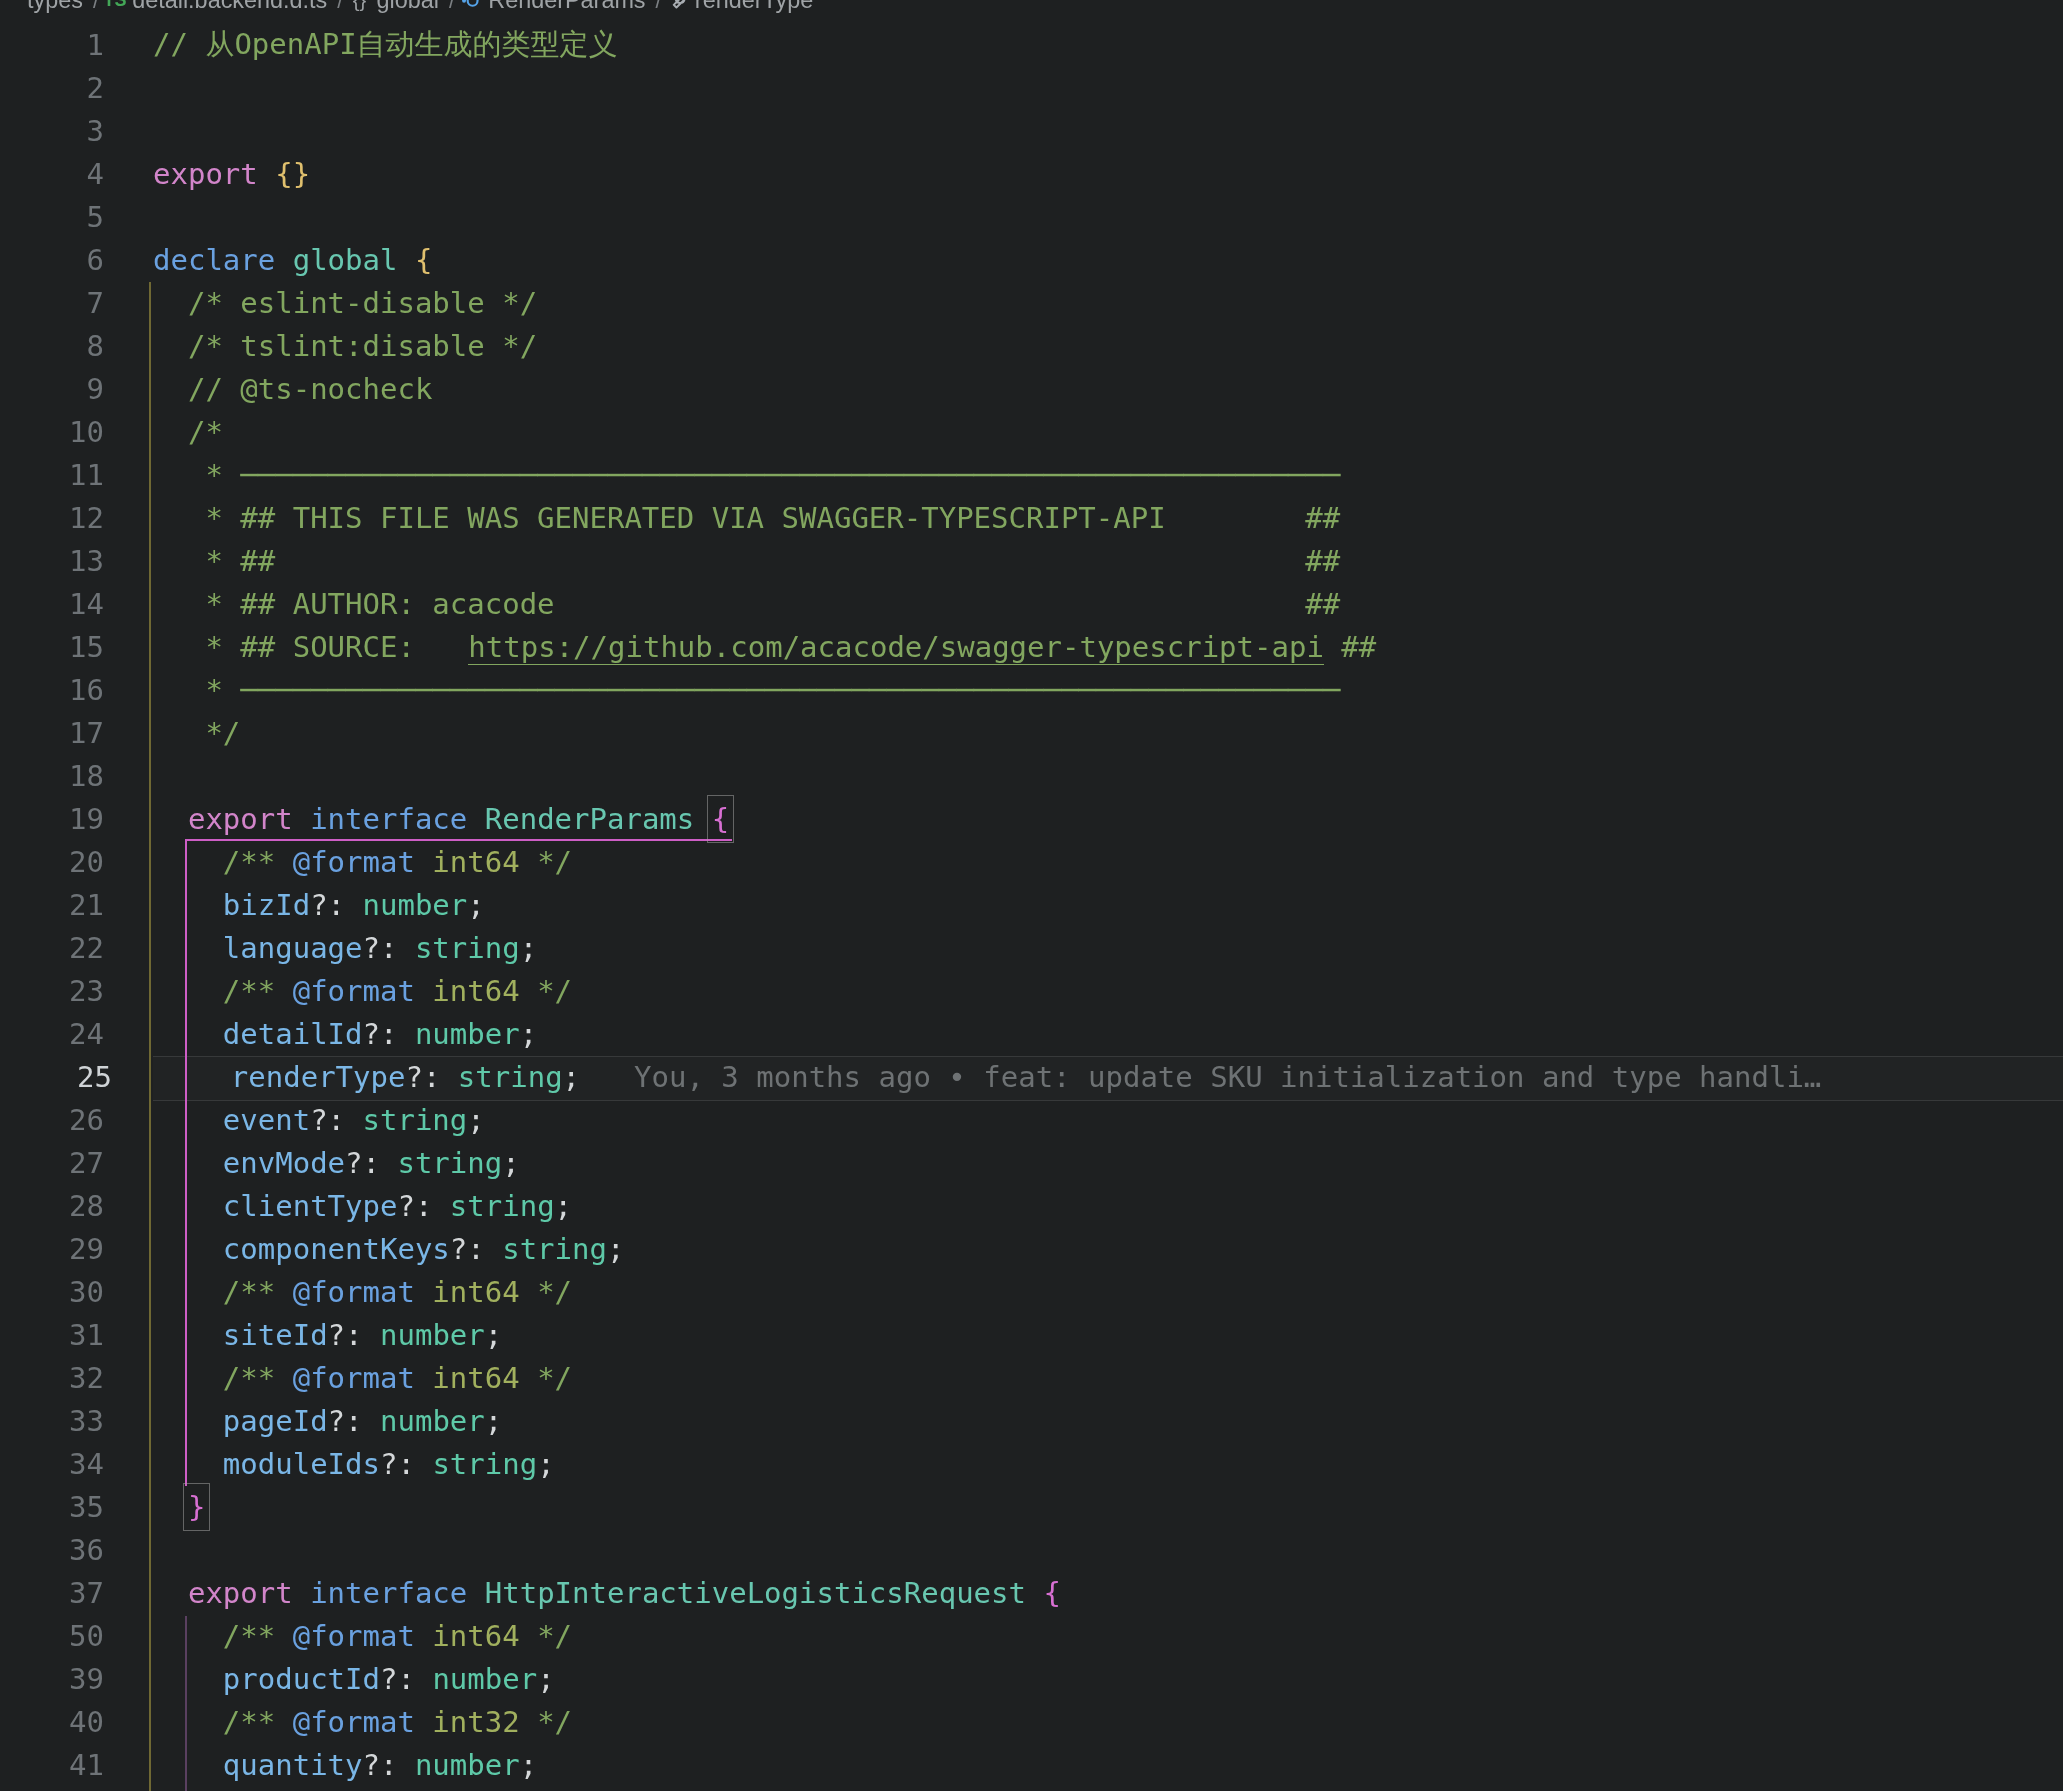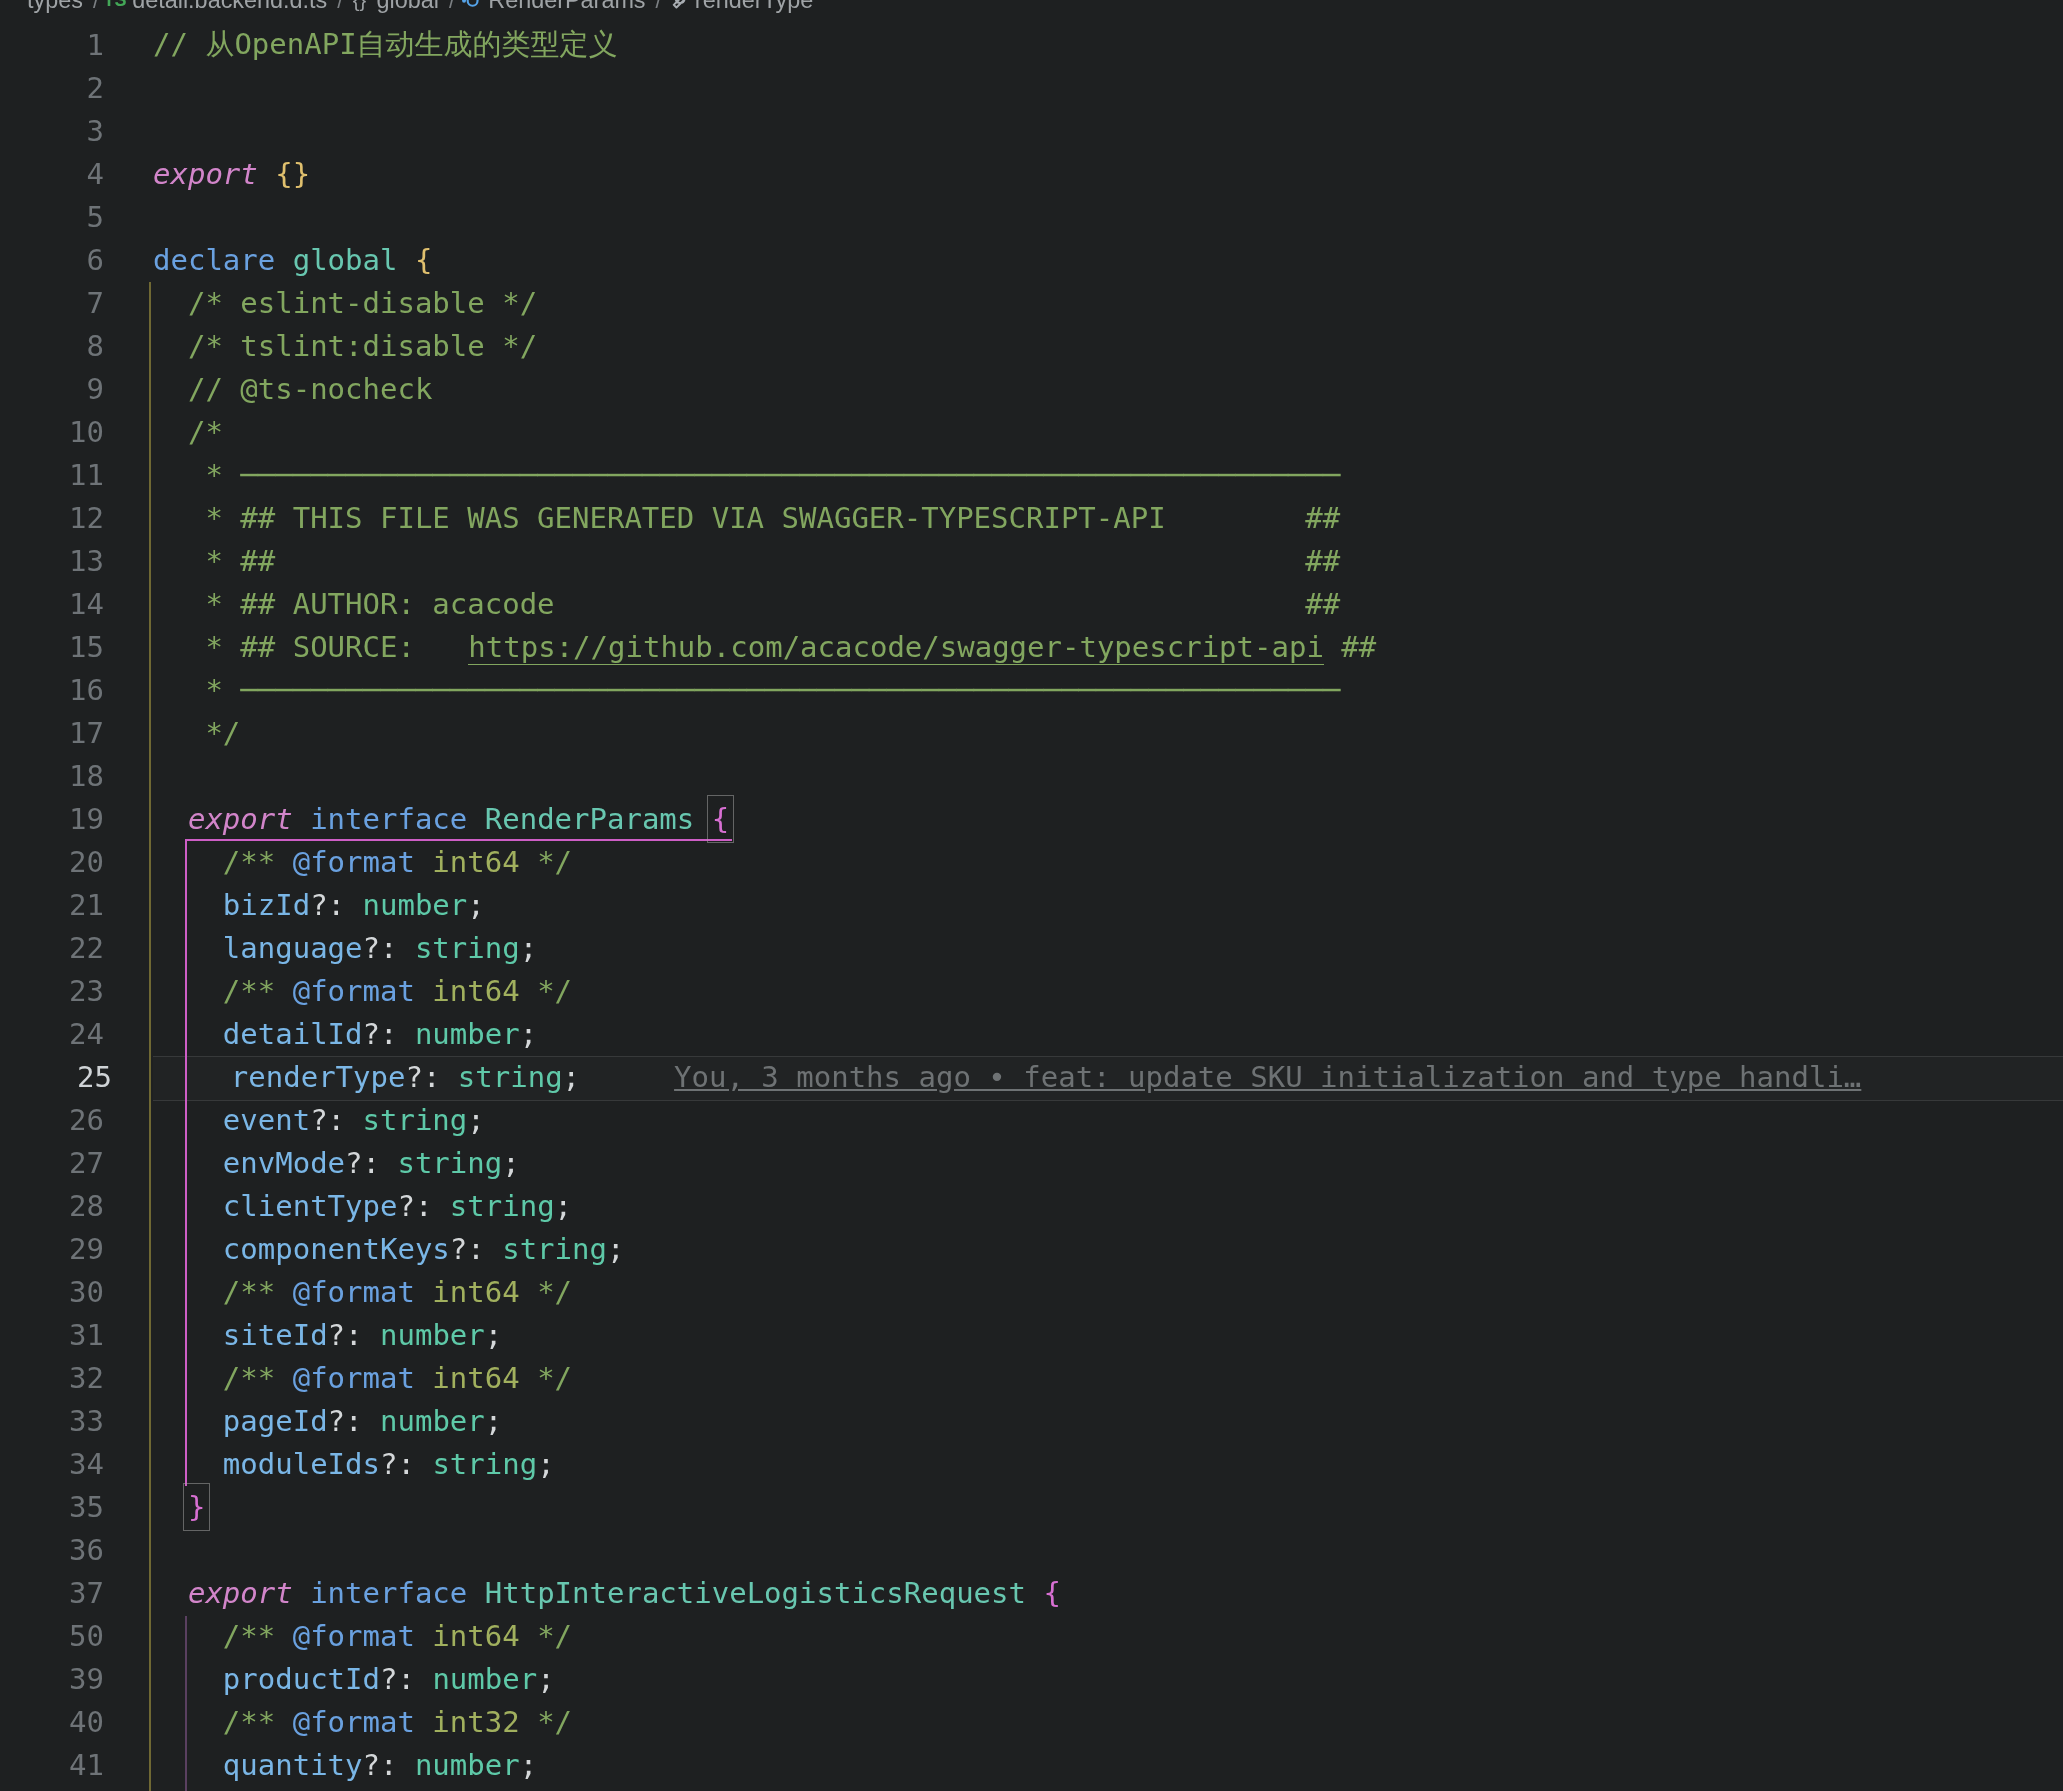--- a/index.html
+++ b/index.html
@@ -27,34 +27,34 @@
   .line{display:flex;height:43px;align-items:center;white-space:pre;font-size:29px;}
   .ln{flex:none;width:104px;text-align:right;color:var(--line-number,#6e7377);}
   .src{padding-left:49px;}
   .src span{white-space:pre;}
   .line.active .ln{color:var(--line-number-active,#cfd3d6);margin-left:8px;}
   
   .tok-cm  {color:var(--comment,#82a65f);}
   .tok-link{color:var(--comment,#82a65f);border-bottom:1.8px solid var(--comment,#82a65f);margin-left:36px;}
   .tok-tag {color:var(--doc-tag,#6aa1e0);}
   .tok-lit {color:var(--doc-literal,#a1b05e);}
-  .tok-kwm {color:var(--keyword-magenta,#d285ca);font-style:italic;}
+  .tok-kwm {color:var(--keyword-magenta,#d285ca);}
   .tok-kwb {color:var(--keyword-blue,#6aa1e0);}
   .tok-name{color:var(--type-name,#68c7b0);}
   .tok-prop{color:var(--property,#7ab6e6);}
   .tok-pun {color:var(--punctuation,#d4d7d9);}
   .tok-type{color:var(--primitive,#5ec9a8);}
   .tok-bry {color:var(--bracket-yellow,#e0c06e);}
   .tok-brm {color:var(--bracket-magenta,#d76fd2);}
   .tok-boxed{position:relative;}
   .tok-boxed::after{
     content:"";position:absolute;left:-4.5px;right:-4.5px;top:-7.2px;bottom:-7.2px;
     border:1.8px solid rgba(170,170,170,.5);
   }
-  .tok-blame{color:var(--blame,#6c7072);margin-left:94px;text-decoration:underline;}
+  .tok-blame{color:var(--blame,#6c7072);margin-left:54px;}
   
   .vguide{position:absolute;width:2.3px;}
   #guide-olive {left:149px;top:282px;height:1509px;background:var(--guide-olive,#6f6833);}
   #guide-pink-v{left:185px;top:840px;height:646px;background:var(--guide-pink,#ce5ec6);}
   #guide-pink-h{position:absolute;left:185px;top:839px;width:547px;height:2.3px;background:var(--guide-pink,#ce5ec6);}
   #guide-purple{left:185px;top:1616px;height:176px;background:rgba(150,95,160,.5);}
   
   #current-line{
     position:absolute;left:153px;right:0;top:1056px;height:43px;
     border-top:1.4px solid var(--current-line-border,rgba(255,255,255,.10));

